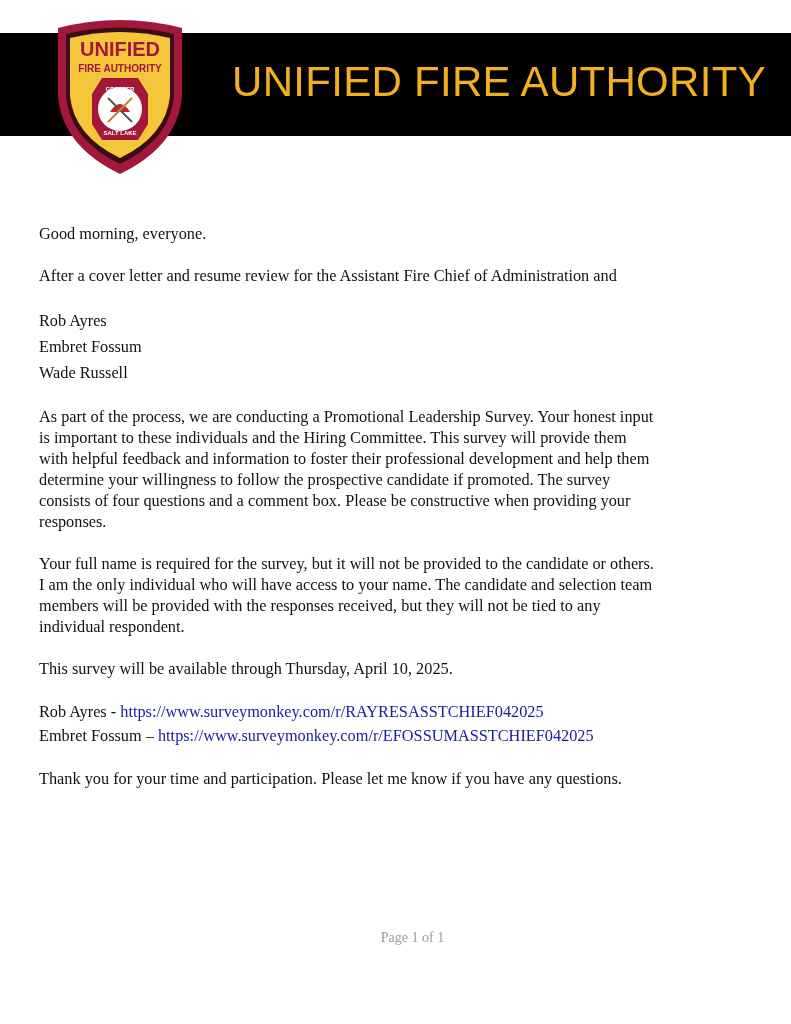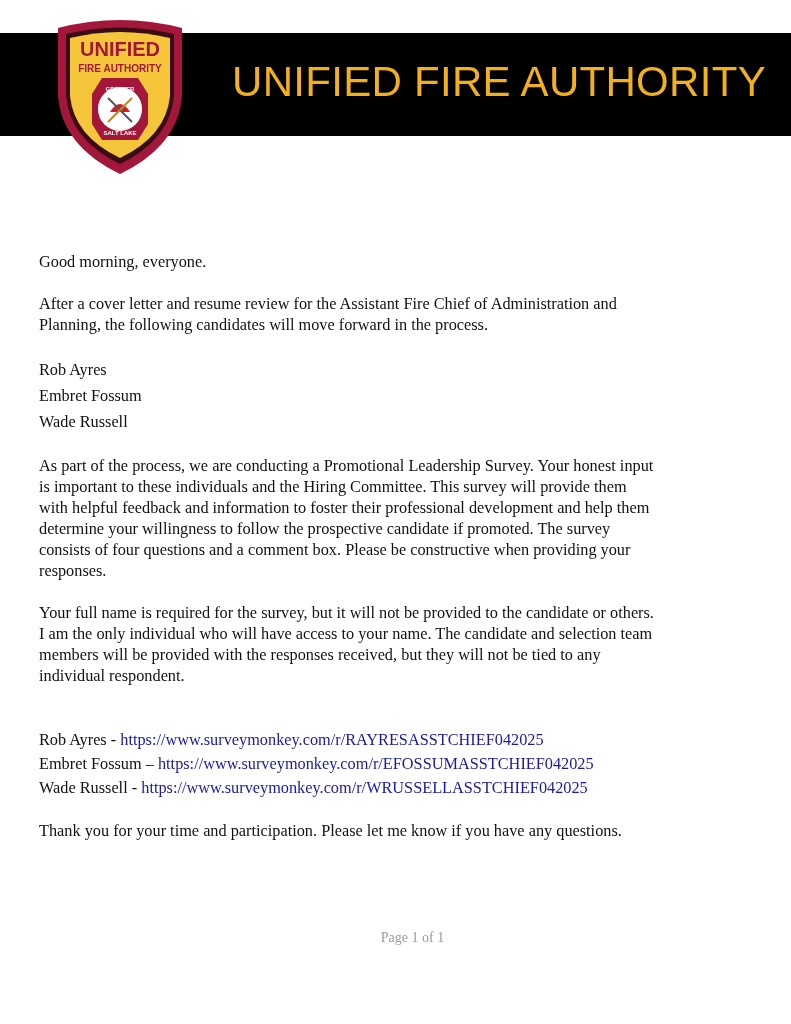--- a/index.html
+++ b/index.html
@@ -29,25 +29,24 @@
   <text x="70" y="56" text-anchor="middle" font-family="Liberation Sans, sans-serif" font-weight="bold" font-size="10" fill="#a3173a">FIRE AUTHORITY</text>
   <path d="M52 62 L88 62 L98 78 L98 108 L88 124 L52 124 L42 108 L42 78 Z" fill="#a3173a"></path>
   <circle cx="70" cy="93" r="22" fill="#ffffff"></circle>
   <text x="70" y="75" text-anchor="middle" font-family="Liberation Sans, sans-serif" font-weight="bold" font-size="6" fill="#ffffff">GREATER</text>
   <text x="70" y="119" text-anchor="middle" font-family="Liberation Sans, sans-serif" font-weight="bold" font-size="6" fill="#ffffff">SALT LAKE</text>
   <path d="M60 96 Q70 80 80 96 Z" fill="#c8202f"></path>
   <line x1="58" y1="82" x2="82" y2="106" stroke="#555" stroke-width="2"></line>
   <line x1="82" y1="82" x2="58" y2="106" stroke="#b88a2a" stroke-width="2"></line>
 </svg>
 
-<div class="body-text" style="top:223px;margin-top:28px;">
+<div class="body-text" style="top:223px;">
   <p class="p">Good morning, everyone.</p>
   <div style="height:21px"></div>
   <p class="p">After a cover letter and resume review for the Assistant Fire Chief of Administration and</p>
-  <p class="p">Planning, the following candidates will move forward in the process.</p>
   <div style="height:22px"></div>
   <p class="p" style="line-height:26px">Rob Ayres</p>
   <p class="p" style="line-height:26px">Embret Fossum</p>
   <p class="p" style="line-height:26px">Wade Russell</p>
   <div style="height:20px"></div>
   <div>
     <p class="p">As part of the process, we are conducting a Promotional Leadership Survey. Your honest input</p>
     <p class="p">is important to these individuals and the Hiring Committee. This survey will provide them</p>
     <p class="p">with helpful feedback and information to foster their professional development and help them</p>
     <p class="p">determine your willingness to follow the prospective candidate if promoted. The survey</p>
@@ -55,27 +54,25 @@
     <p class="p">responses.</p>
   </div>
   <div style="height:21px"></div>
   <div>
     <p class="p">Your full name is required for the survey, but it will not be provided to the candidate or others.</p>
     <p class="p">I am the only individual who will have access to your name.  The candidate and selection team</p>
     <p class="p">members will be provided with the responses received, but they will not be tied to any</p>
     <p class="p">individual respondent.</p>
   </div>
   <div style="height:21px"></div>
+  <p class="p">This survey will be available through Thursday, April 10, 2025.</p>
   <div style="height:21px"></div>
   <p class="p" style="line-height:24px">
     <span>Rob Ayres</span><span> - </span><a class="link">https://www.surveymonkey.com/r/RAYRESASSTCHIEF042025</a>
   </p>
   <p class="p" style="line-height:24px">
     <span>Embret Fossum</span><span> – </span><a class="link">https://www.surveymonkey.com/r/EFOSSUMASSTCHIEF042025</a>
-  </p>
-  <p class="p" style="line-height:24px">
-    <span>Wade Russell</span><span> - </span><a class="link">https://www.surveymonkey.com/r/WRUSSELLASSTCHIEF042025</a>
   </p>
   <div style="height:20px"></div>
   <p class="p">Thank you for your time and participation.  Please let me know if you have any questions.</p>
 </div>
 
 <div class="footer">Page 1 of 1</div>
 
 </body></html>

